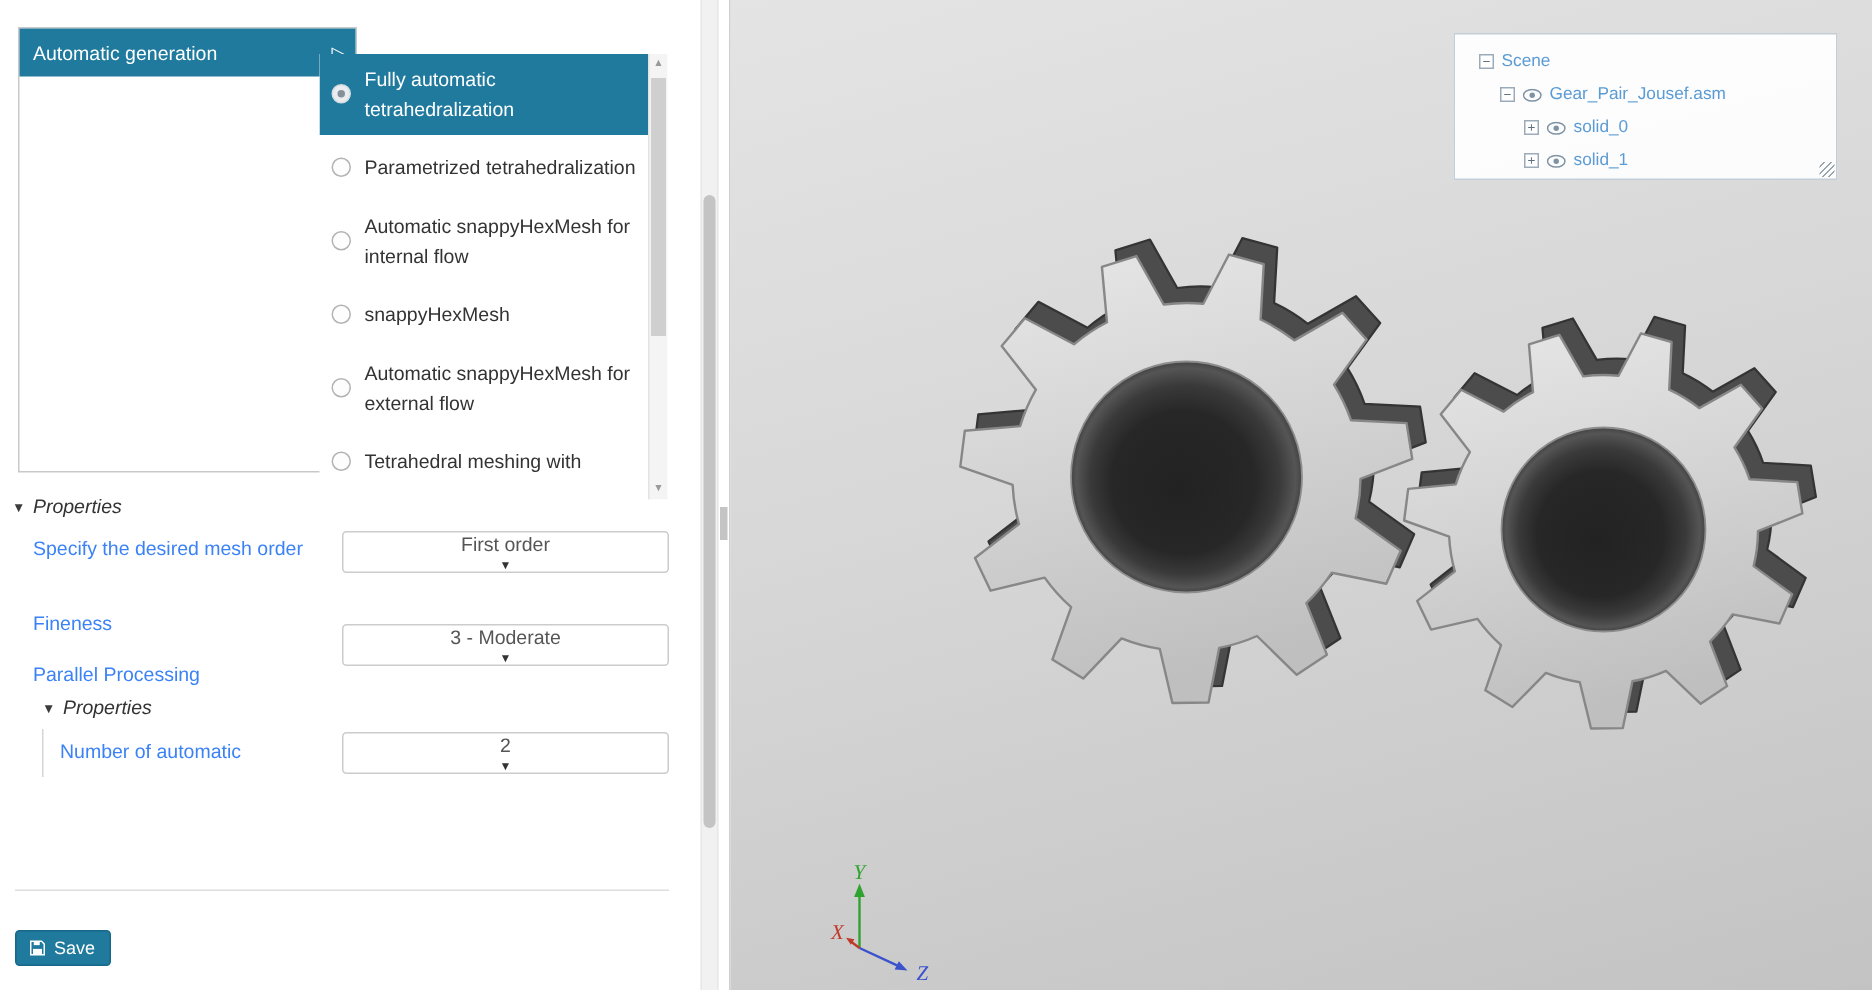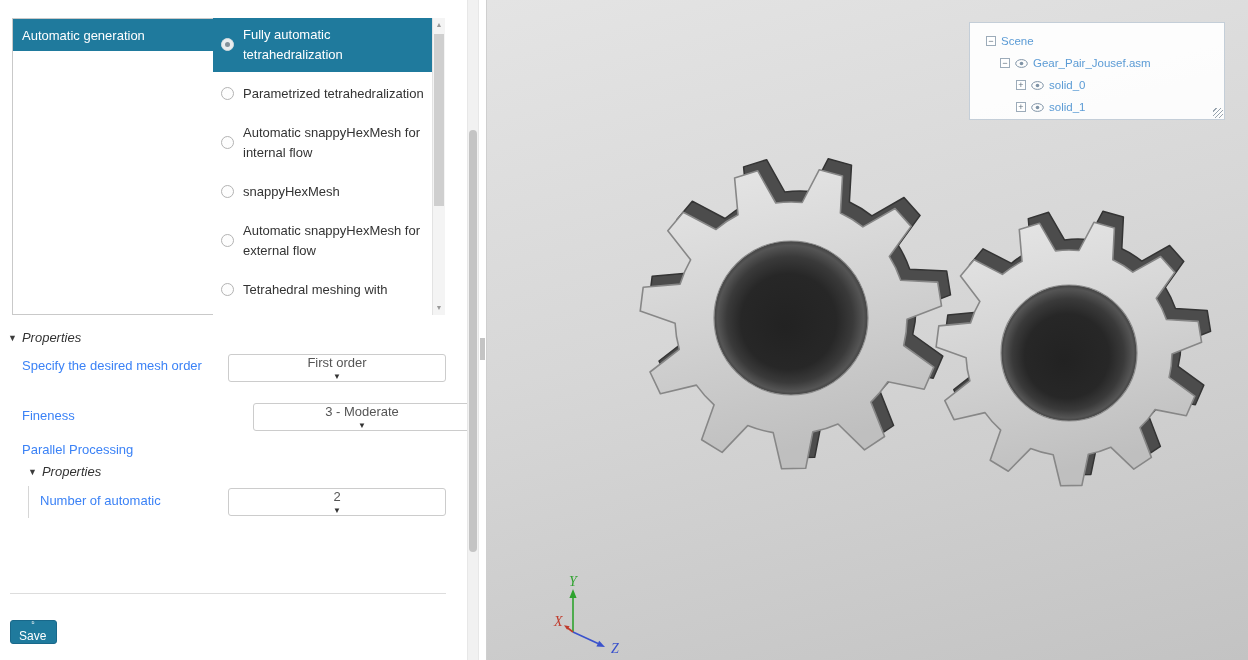--- a/index.html
+++ b/index.html
@@ -11,21 +11,21 @@
 
   
   .left-panel { position:absolute; left:0; top:0; width:467px; height:660px; background:#fff; }
 
   .gen-list { position:absolute; left:12px; top:18px; width:226px; height:297px;
               border:1px solid #c9c9c9; background:#fff; }
   .gen-item { height:32px; background:#1f7a9d; color:#fff; display:flex; align-items:center;
               justify-content:space-between; padding:0 6px 0 9px; font-size:13px; cursor:default; }
   .gen-item .play { font-size:13px; line-height:1; color:#fff; }
 
-  .opt-list { position:absolute; left:213px; top:18px; width:232px; height:297px;
+  .opt-list { position:absolute; left:213px; top:36px; width:232px; height:297px;
               background:#fff; overflow:hidden; }
   .opt-items { position:absolute; left:0; top:0; right:13px; }
   .opt-item { position:relative; padding:7px 8px 7px 30px; font-size:13px; line-height:20px;
               color:#333; cursor:default; }
   .opt-item + .opt-item { margin-top:5px; }
   .opt-item.selected { background:#1f7a9d; color:#fff; }
   .radio { position:absolute; left:8px; top:50%; margin-top:-7px; width:13px; height:13px;
            border-radius:50%; border:1px solid #b3b3b3; background:#fdfdfd; }
   .opt-item.selected .radio { border-color:#d6dde0; background:#e9edef; }
   .opt-item.selected .radio::after { content:""; position:absolute; left:3px; top:3px;
@@ -50,28 +50,28 @@
   .lbl-fineness { left:22px; top:406px; }
   .lbl-parallel { left:22px; top:440px; }
   .lbl-processors { left:40px; top:491px; }
   .indent-guide { position:absolute; left:28px; top:486px; width:1px; height:32px; background:#d6d6d6; }
 
   .select { position:absolute; left:228px; width:218px; height:28px; background:#fff;
             border:1px solid #ccc; border-radius:3px; display:flex; align-items:center;
             justify-content:space-between; padding:0 9px; font-size:13px; color:#555; cursor:default;flex-direction:column; }
   .select .caret { font-size:8px; color:#333; }
   .sel-mesh-order { top:354px; }
-  .sel-fineness { top:403px;margin-left:25px; }
+  .sel-fineness { top:416px; }
   .sel-processors { top:488px; }
 
   .divider { position:absolute; left:10px; top:593px; width:436px; height:1px; background:#ddd; }
 
   .save-btn { position:absolute; left:10px; top:620px; height:24px; padding:0 10px 0 8px;
               background:#1f7a9d; border:1px solid #19688a; border-radius:3px; color:#fff;
-              font-size:12px; display:inline-flex; align-items:center; gap:5px; cursor:pointer;flex-direction:column; }
+              font-size:12px; display:inline-flex; align-items:center; gap:5px; cursor:pointer; }
 
   
   .vscroll { position:absolute; left:467px; top:0; width:12px; height:660px; background:#f1f1f1;
              border-left:1px solid #e7e7e7; border-right:1px solid #e7e7e7; }
   .vthumb { position:absolute; left:1px; top:130px; width:8px; height:422px; background:#c4c4c4;
             border-radius:4px; }
   .mini-scroll { position:absolute; left:480px; top:338px; width:5px; height:22px; background:#c4c4c4; }
 
   
   .viewport { position:absolute; left:486px; top:0; width:762px; height:660px;

